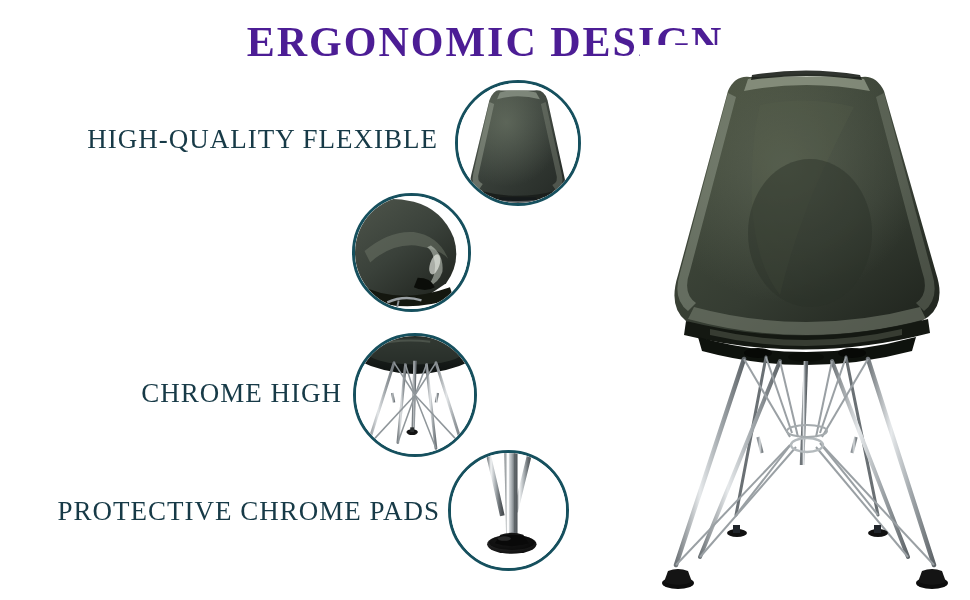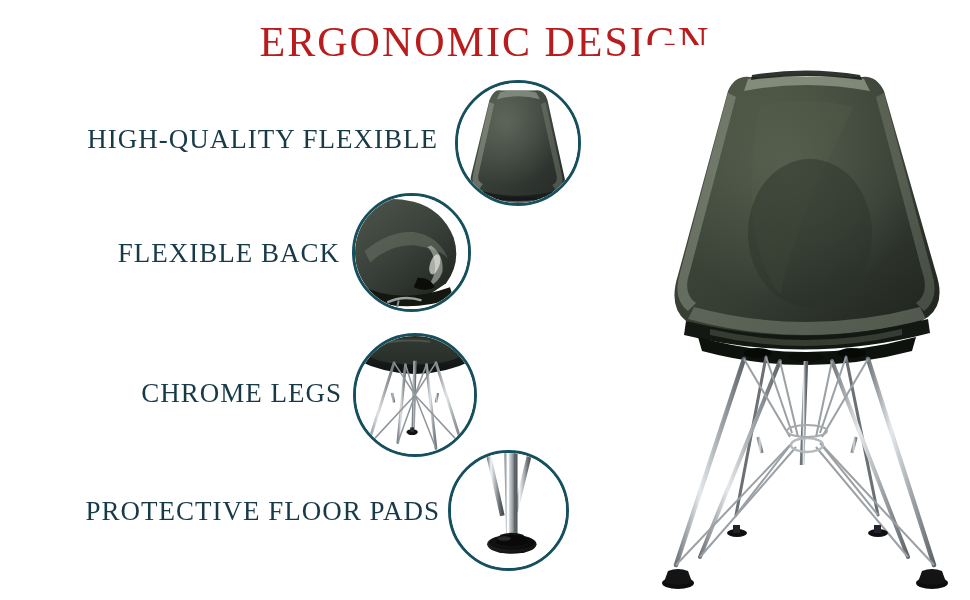--- a/index.html
+++ b/index.html
@@ -19,22 +19,23 @@
   
   #page-title {
     position: absolute;
     left: 0;
     top: 18px;
     width: 970px;
     text-align: center;
     font-family: "Liberation Serif", "DejaVu Serif", serif;
     font-size: 42px;
     letter-spacing: 2px;
-    color: #b91c1c;
+    color: #4c1d95;
     white-space: nowrap;
+    font-weight: bold;
   }
 
   
   .feature-label {
     position: absolute;
     font-family: "Liberation Serif", "DejaVu Serif", serif;
     font-size: 27px;
     letter-spacing: 1px;
     color: #173a47;
     white-space: nowrap;
@@ -79,25 +80,24 @@
 </style>
 </head>
 <body>
 
 <div id="infographic">
 
   <div id="page-title">ERGONOMIC DESIGN</div>
 
   <div class="feature-label" id="label-0">HIGH-QUALITY FLEXIBLE</div>
 
-  <div class="feature-label" id="label-1">FLEXIBLE BACK</div>
-
-  <div class="feature-label" id="label-2">CHROME LEGS</div>
-
-  <div class="feature-label" id="label-3">PROTECTIVE FLOOR PADS</div>
+
+  <div class="feature-label" id="label-2">CHROME HIGH</div>
+
+  <div class="feature-label" id="label-3">PROTECTIVE CHROME PADS</div>
 
   <div class="callout" id="callout-0">
     <svg class="scene" viewBox="0 0 126 126">
       <defs>
         <linearGradient id="shellTopG" x1="0" y1="0" x2="1" y2="1">
           <stop offset="0%" stop-color="#4a5247"></stop>
           <stop offset="45%" stop-color="#39403a"></stop>
           <stop offset="100%" stop-color="#252a26"></stop>
         </linearGradient>
         <radialGradient id="shellTopSheen" cx="0.38" cy="0.3" r="0.6">

